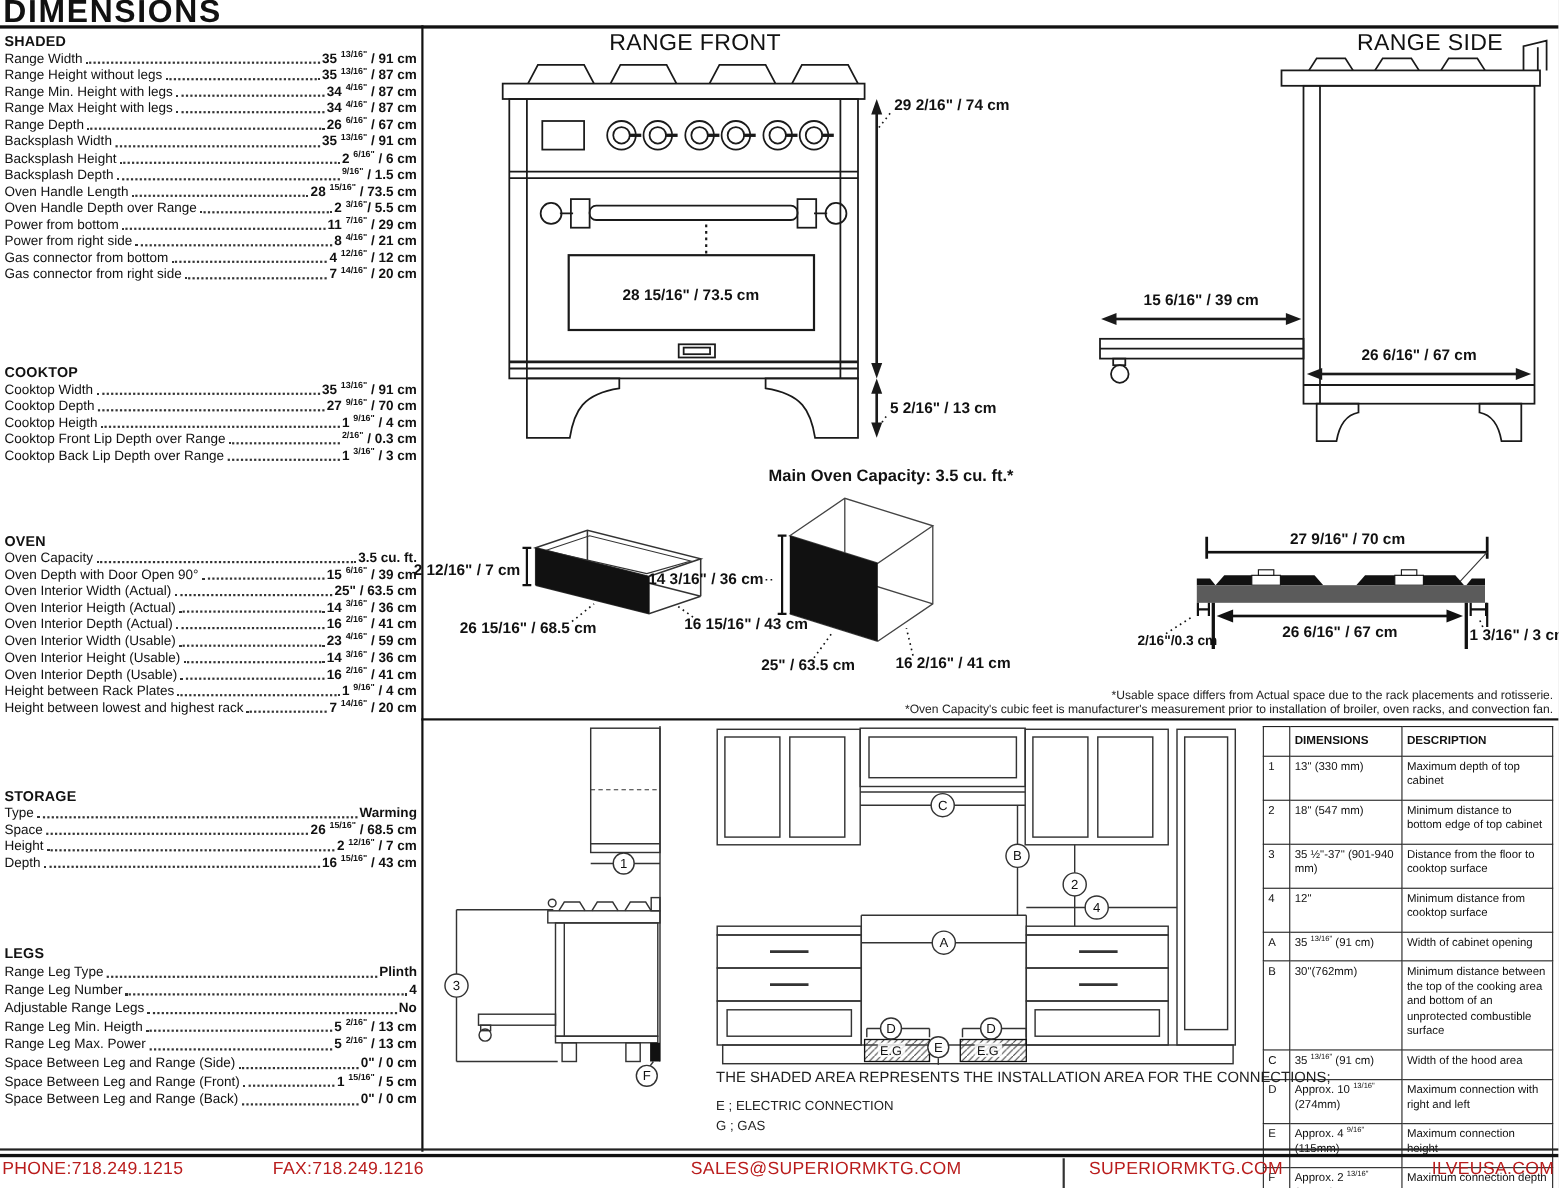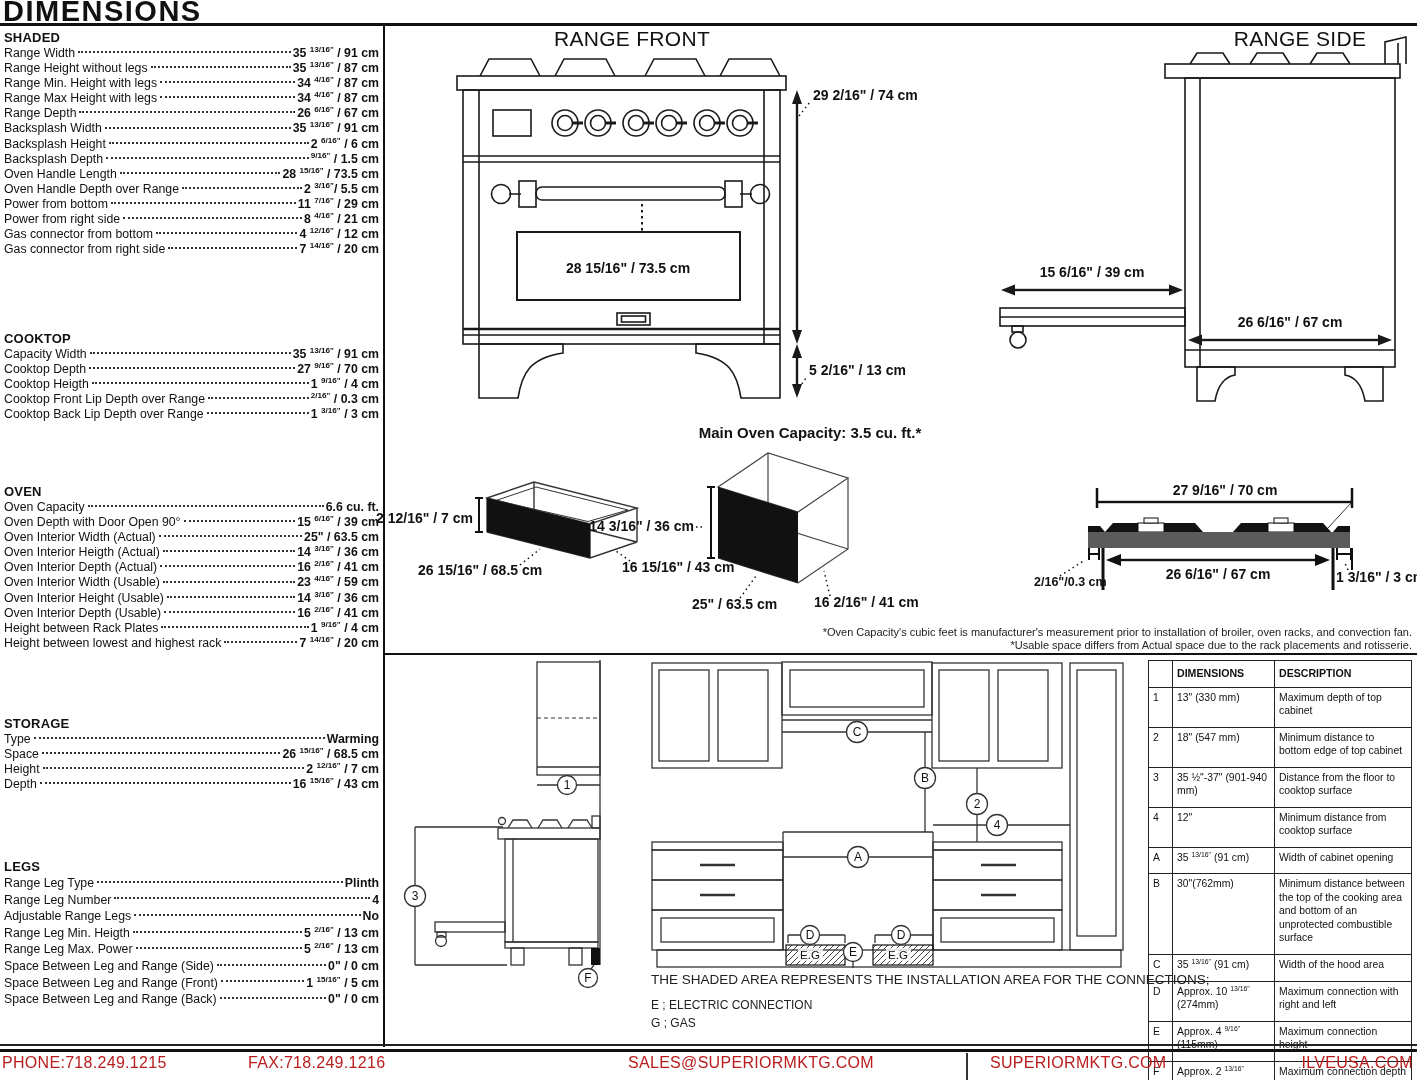--- a/index.html
+++ b/index.html
@@ -6,21 +6,21 @@
   .page{position:relative;width:1417px;height:1080px;background:#fff;
         font-family:"Liberation Sans",sans-serif;color:#111;overflow:hidden;margin:0 auto}
   .abs{position:absolute}
   .page-title{left:3px;top:-5px;font-size:29px;font-weight:800;letter-spacing:1.5px}
   .rule-top{left:0;top:23px;width:1417px;height:3px;background:#111}
   .vdiv{left:383px;top:23px;width:2px;height:1024px;background:#111}
   .hdiv{left:383px;top:653px;width:1034px;height:2px;background:#111}
 
   .spec-section{position:absolute;left:4px;width:375px}
   .spec-title{font-size:13px;font-weight:700;margin-bottom:1px;letter-spacing:.2px}
-  .spec-row{display:flex;align-items:center;font-size:12.3px;line-height:15.1px;white-space:nowrap}
+  .spec-row{display:flex;align-items:flex-end;font-size:12.3px;line-height:15.1px;white-space:nowrap}
   .legs-section .spec-row{line-height:16.6px}
   .spec-dots{flex:1;border-bottom:2px dotted #333;margin:0 2px 3px 3px;min-width:8px}
   .spec-value{font-weight:700}
   sup{font-size:.66em;vertical-align:super;line-height:0}
 
   .diagram-title{position:absolute;font-size:21px;font-weight:400;text-align:center;letter-spacing:.3px}
   .sub-title{position:absolute;font-size:15px;font-weight:700;text-align:center}
   .footnotes{position:absolute;right:5px;top:626px;text-align:right;font-size:11px;line-height:12.5px;color:#222}
   .install-note{position:absolute;font-size:13.5px;color:#222}
   .install-legend{position:absolute;font-size:12px;color:#222}
@@ -140,21 +140,21 @@
           <span class="spec-value">7 <sup>14/16"</sup> / 20 cm</span>
         </div>
       </div>
   </div>
 
   <div class="spec-section" style="top:331px">
     <div class="spec-title">COOKTOP</div>
     <div>
 
         <div class="spec-row">
-          <span class="spec-label">Capacity Width</span>
+          <span class="spec-label">Cooktop Width</span>
           <span class="spec-dots"></span>
           <span class="spec-value">35 <sup>13/16"</sup> / 91 cm</span>
         </div>
 
         <div class="spec-row">
           <span class="spec-label">Cooktop Depth</span>
           <span class="spec-dots"></span>
           <span class="spec-value">27 <sup>9/16"</sup> / 70 cm</span>
         </div>
 
@@ -178,21 +178,21 @@
       </div>
   </div>
 
   <div class="spec-section" style="top:484px">
     <div class="spec-title">OVEN</div>
     <div>
 
         <div class="spec-row">
           <span class="spec-label">Oven Capacity</span>
           <span class="spec-dots"></span>
-          <span class="spec-value">6.6 cu. ft.</span>
+          <span class="spec-value">3.5 cu. ft.</span>
         </div>
 
         <div class="spec-row">
           <span class="spec-label">Oven Depth with Door Open 90°</span>
           <span class="spec-dots"></span>
           <span class="spec-value">15 <sup>6/16"</sup> / 39 cm</span>
         </div>
 
         <div class="spec-row">
           <span class="spec-label">Oven Interior Width (Actual)</span>
@@ -483,22 +483,22 @@
     <text x="188" y="101" text-anchor="middle" class="dim-label">26 6/16" / 67 cm</text>
     <path d="M59,70 V82 M69,70 V82 M59,76 h10" stroke="#111" stroke-width="2" fill="none"></path>
     <path d="M30,98 L55,82" stroke="#111" stroke-width="1.5" stroke-dasharray="1.5 3.5" fill="none"></path>
     <text x="4" y="108" class="dim-label-sm">2/16"/0.3 cm</text>
     <path d="M307,76 h14 M307,70 V82 M321,70 V82" stroke="#111" stroke-width="2" fill="none"></path>
     <path d="M318,92 L314,83" stroke="#111" stroke-width="1.5" stroke-dasharray="1.5 3.5" fill="none"></path>
     <text x="306" y="104" class="dim-label">1 3/16" / 3 cm</text>
   </svg>
 
   <div class="footnotes">
+    <div>*Usable space differs from Actual space due to the rack placements and rotisserie.</div>
     <div>*Oven Capacity's cubic feet is manufacturer's measurement prior to installation of broiler, oven racks, and convection fan.</div>
-    <div>*Usable space differs from Actual space due to the rack placements and rotisserie.</div>
   </div>
 
   <svg class="abs" style="left:395px;top:660px" width="250" height="390" viewBox="0 0 250 390">
     <g stroke="#333" stroke-width="1.3" fill="none">
       <path d="M205,0 V305"></path>
       <rect x="142" y="2" width="63" height="113"></rect>
       <path d="M142,58 H205" stroke-dasharray="4 3" stroke-width="1"></path>
       <path d="M142,107 H205"></path>
       <path d="M142,125 H205"></path>
       <path d="M20,167 V305 M20,167 H108 M20,305 H112"></path>

